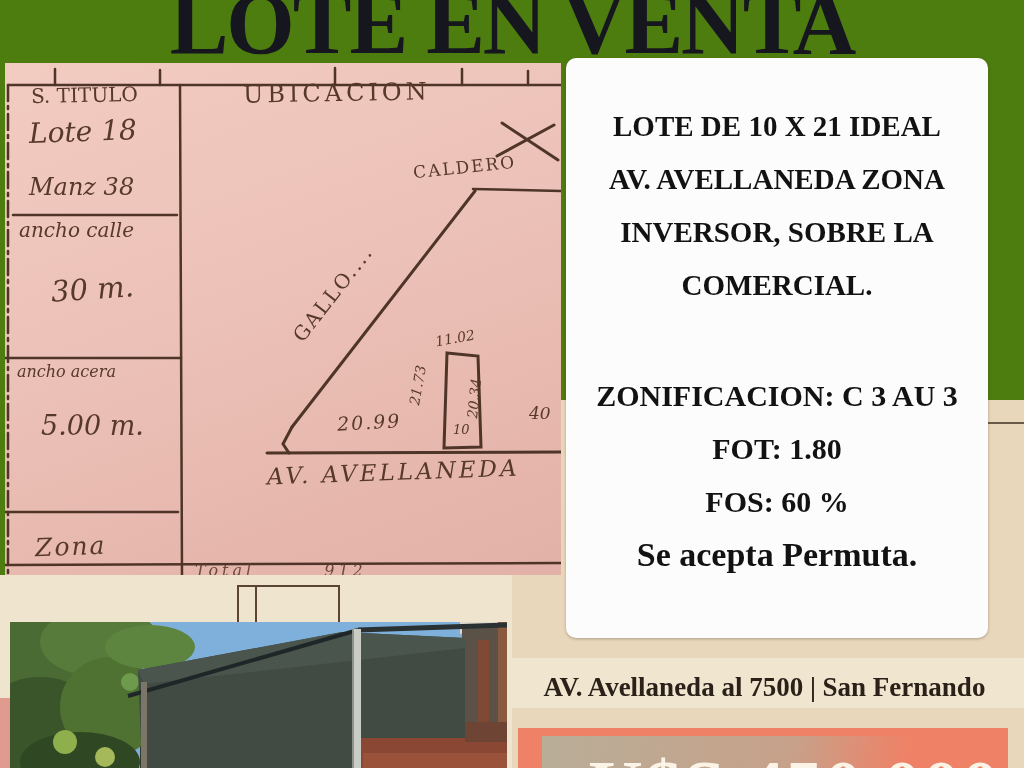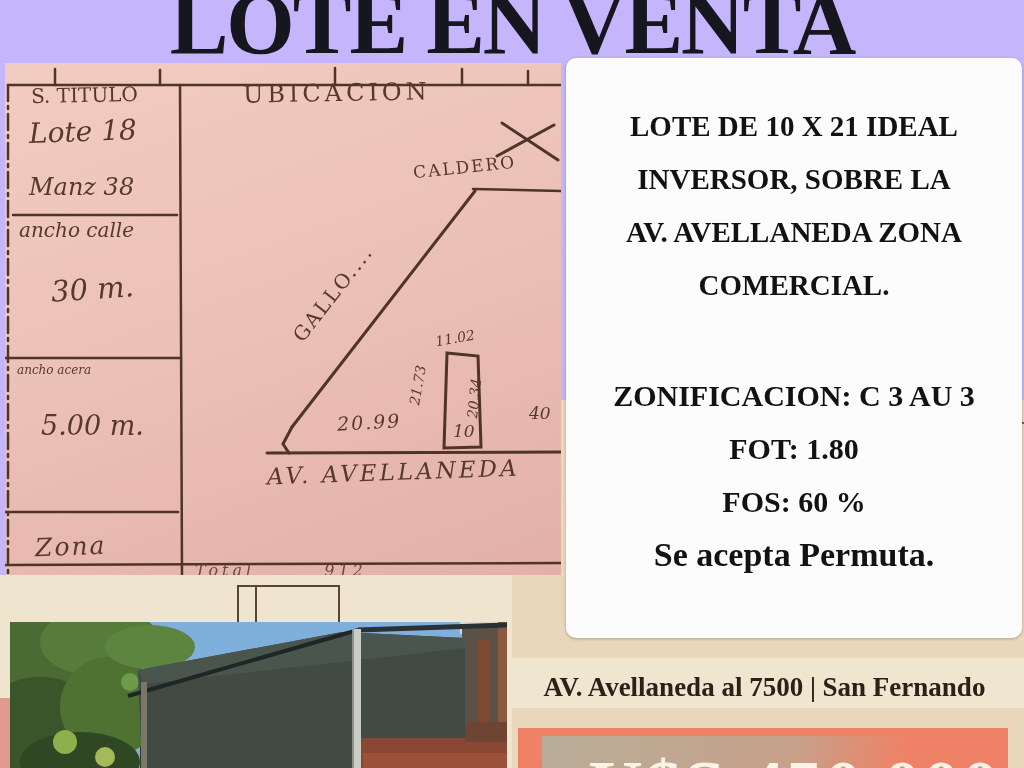--- a/index.html
+++ b/index.html
@@ -1,17 +1,17 @@
 <!DOCTYPE html>
 <html><head>
 <meta charset="utf-8">
 <style>
   html,body{margin:0;padding:0;}
   body{width:1024px;height:768px;overflow:hidden;font-family:"Liberation Serif",serif;}
-  .canvas{position:relative;width:1024px;height:768px;background:#c4b5fd;overflow:hidden;}
+  .canvas{position:relative;width:1024px;height:768px;background:#4d7c0f;overflow:hidden;}
 
   
   .bg-tan{position:absolute;left:500px;top:400px;width:524px;height:368px;background:#E9D7BB;}
   .bg-cream{position:absolute;left:0;top:575px;width:512px;height:193px;background:#EFE4CD;}
   .bg-address-band{position:absolute;left:505px;top:658px;width:519px;height:50px;background:#F0E6D0;}
   .bg-salmon-sliver{position:absolute;left:0;top:698px;width:10px;height:70px;background:#E19A8E;}
   .thin-line{position:absolute;left:986px;top:422px;width:38px;height:2px;background:#6A5A48;}
   .thin-line:before{content:"";position:absolute;left:0;top:0;width:2px;height:9px;background:#6A5A48;}
 
   
@@ -26,21 +26,21 @@
   .hw{position:absolute;color:#57392A;font-family:"DejaVu Serif",serif;font-style:italic;
     white-space:nowrap;line-height:1;}
   .hw.print{font-style:normal;}
 
   
   .mini-box{position:absolute;left:237px;top:585px;width:99px;height:45px;
     border:2px solid #5B4434;background:transparent;}
   .mini-box .inner-div{position:absolute;left:16px;top:0;width:2px;height:100%;background:#5B4434;}
 
   
-  .card{position:absolute;left:566px;top:58px;width:456px;height:580px;background:#FCFCFC;
+  .card{position:absolute;left:566px;top:58px;width:422px;height:580px;background:#FCFCFC;
     border-radius:10px;box-shadow:0 1px 3px rgba(60,50,40,.35);color:#121212;text-align:center;overflow:hidden;}
   .card .para{margin-top:42px;font-size:29px;font-weight:bold;line-height:53px;}
   .card .zone{margin-top:57px;font-size:30px;font-weight:bold;line-height:53px;}
   .card .permuta{font-size:34px;font-weight:bold;line-height:53px;}
 
   
   .photo{position:absolute;left:10px;top:622px;width:497px;height:146px;overflow:hidden;background:#7FB0DC;}
 
   
   .address{position:absolute;left:505px;top:672px;width:519px;text-align:center;
@@ -98,47 +98,47 @@
 
         <path d="M442,290 L473,293 L476,384 L439,385 Z" stroke-width="3"></path>
       </g>
     </svg>
 
     <span class="hw print" style="left:26px;top:22px;font-size:20px;transform:rotate(-1deg);">S. TITULO</span>
     <span class="hw" style="left:24px;top:55px;font-size:28px;transform:rotate(-2deg);">Lote 18</span>
     <span class="hw" style="left:24px;top:112px;font-size:24px;">Manz 38</span>
     <span class="hw" style="left:14px;top:157px;font-size:20px;text-align:right;">ancho calle</span>
     <span class="hw" style="left:46px;top:212px;font-size:29px;transform:rotate(-4deg);">30 m.</span>
-    <span class="hw" style="left:12px;top:301px;font-size:12px;">ancho acera</span>
+    <span class="hw" style="left:12px;top:301px;font-size:16px;">ancho acera</span>
     <span class="hw" style="left:36px;top:349px;font-size:27px;">5.00 m.</span>
     <span class="hw" style="left:30px;top:471px;font-size:25px;transform:rotate(-2deg);letter-spacing:2px;">Zona</span>
 
     <span class="hw print" style="left:238px;top:18px;font-size:24px;letter-spacing:4px;transform:rotate(-1deg);">UBICACION</span>
     <span class="hw print" style="left:408px;top:96px;font-size:17px;letter-spacing:2px;transform:rotate(-6deg);">CALDERO</span>
     <span class="hw print" style="left:300px;top:262px;font-size:20px;letter-spacing:2px;transform:rotate(-52deg);transform-origin:0 100%;">GALLO....</span>
     <span class="hw print" style="left:262px;top:398px;font-size:23px;letter-spacing:3px;transform:rotate(-2deg);font-style:italic;">AV. AVELLANEDA</span>
 
     <span class="hw" style="left:430px;top:268px;font-size:14px;transform:rotate(-10deg);">11.02</span>
     <span class="hw" style="left:416px;top:329px;font-size:14px;transform:rotate(-80deg);transform-origin:0 100%;">21.73</span>
     <span class="hw" style="left:474px;top:342px;font-size:14px;transform:rotate(-84deg);transform-origin:0 100%;">20.34</span>
-    <span class="hw" style="left:448px;top:360px;font-size:17px;">10</span>
+    <span class="hw" style="left:448px;top:360px;font-size:13px;">10</span>
     <span class="hw" style="left:332px;top:350px;font-size:19px;letter-spacing:2px;transform:rotate(-3deg);">20.99</span>
     <span class="hw" style="left:524px;top:342px;font-size:17px;">40</span>
     <span class="hw" style="left:190px;top:500px;font-size:16px;letter-spacing:4px;word-spacing:60px;opacity:.85;">Total 912</span>
   </div>
 
   <div class="mini-box">
     <div class="inner-div"></div>
   </div>
 
   <div class="card">
     <div class="para">
       <div>LOTE DE 10 X 21 IDEAL</div>
+      <div>AV. AVELLANEDA ZONA</div>
       <div>INVERSOR, SOBRE LA</div>
-      <div>AV. AVELLANEDA ZONA</div>
       <div>COMERCIAL.</div>
     </div>
     <div class="zone">
       <div>ZONIFICACION: C 3 AU 3</div>
       <div>FOT: 1.80</div>
       <div>FOS: 60 %</div>
     </div>
     <div class="permuta">Se acepta Permuta.</div>
   </div>
 

